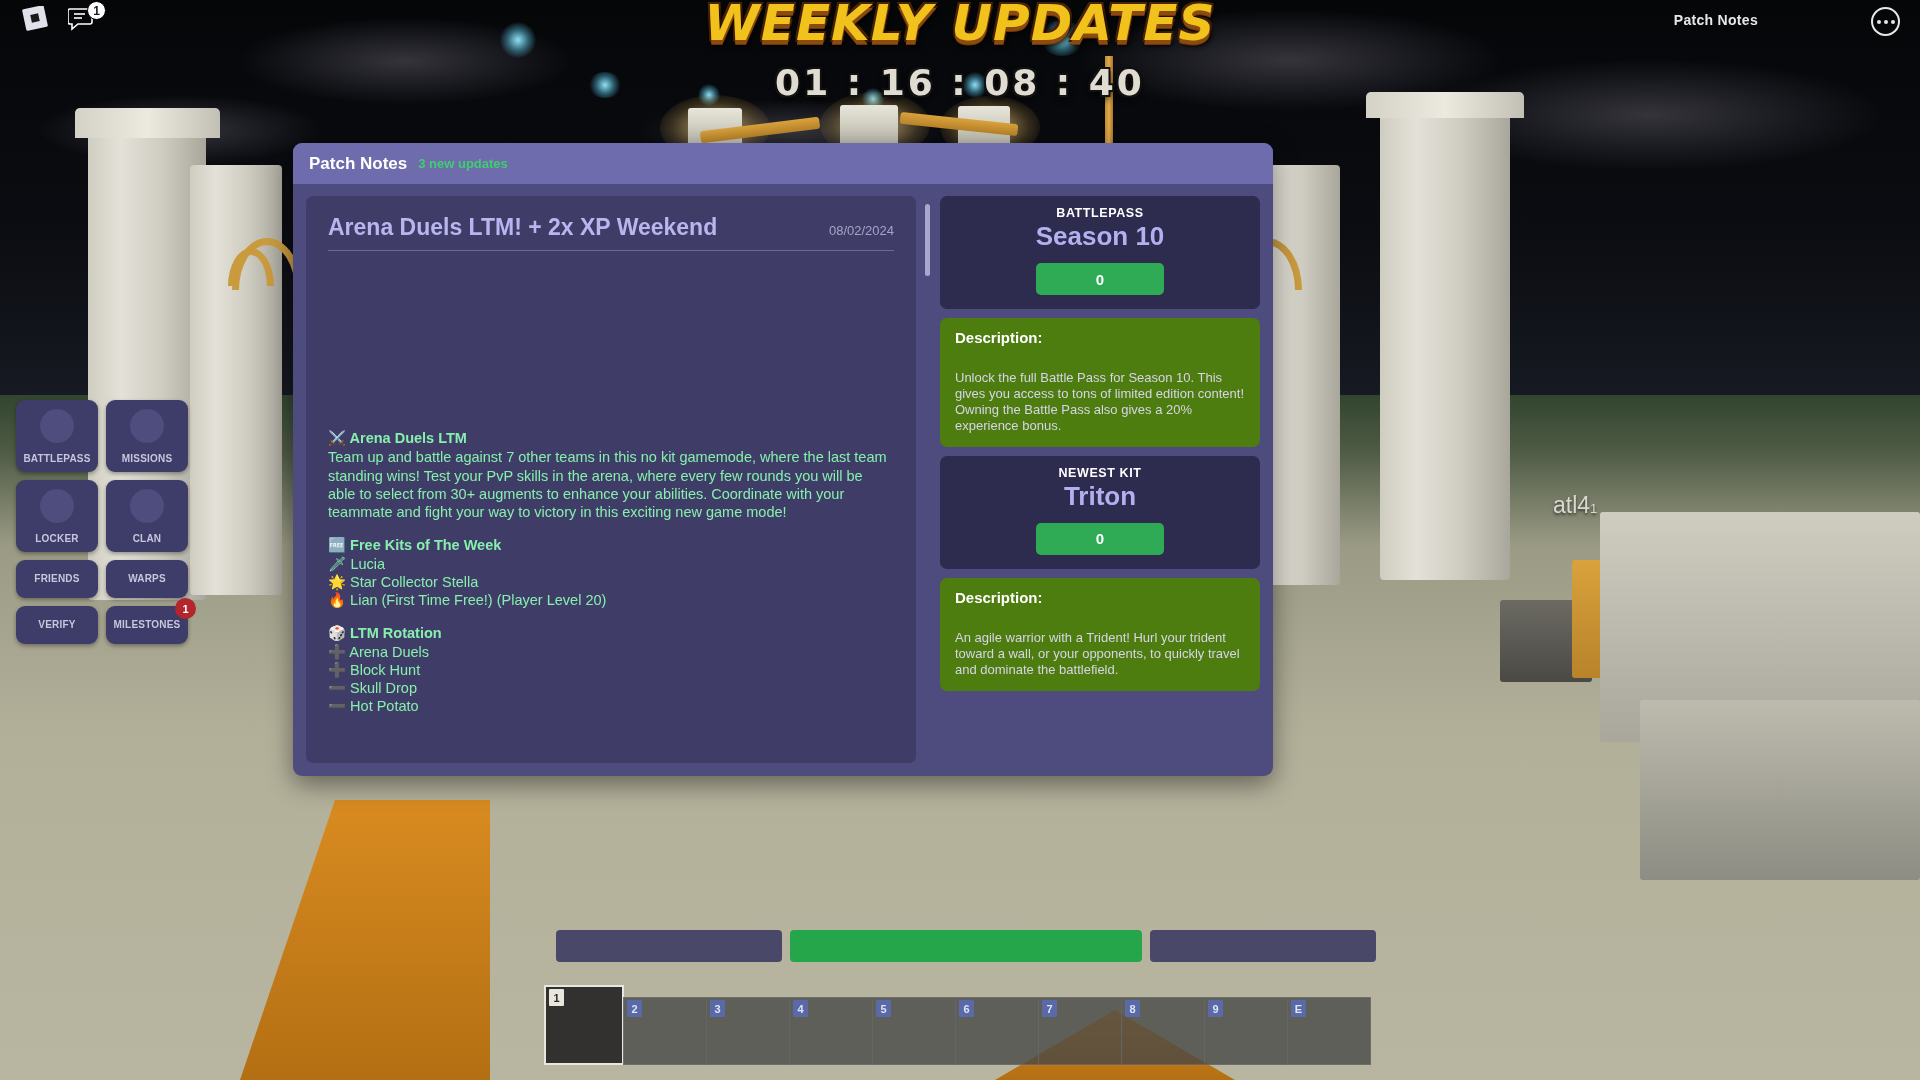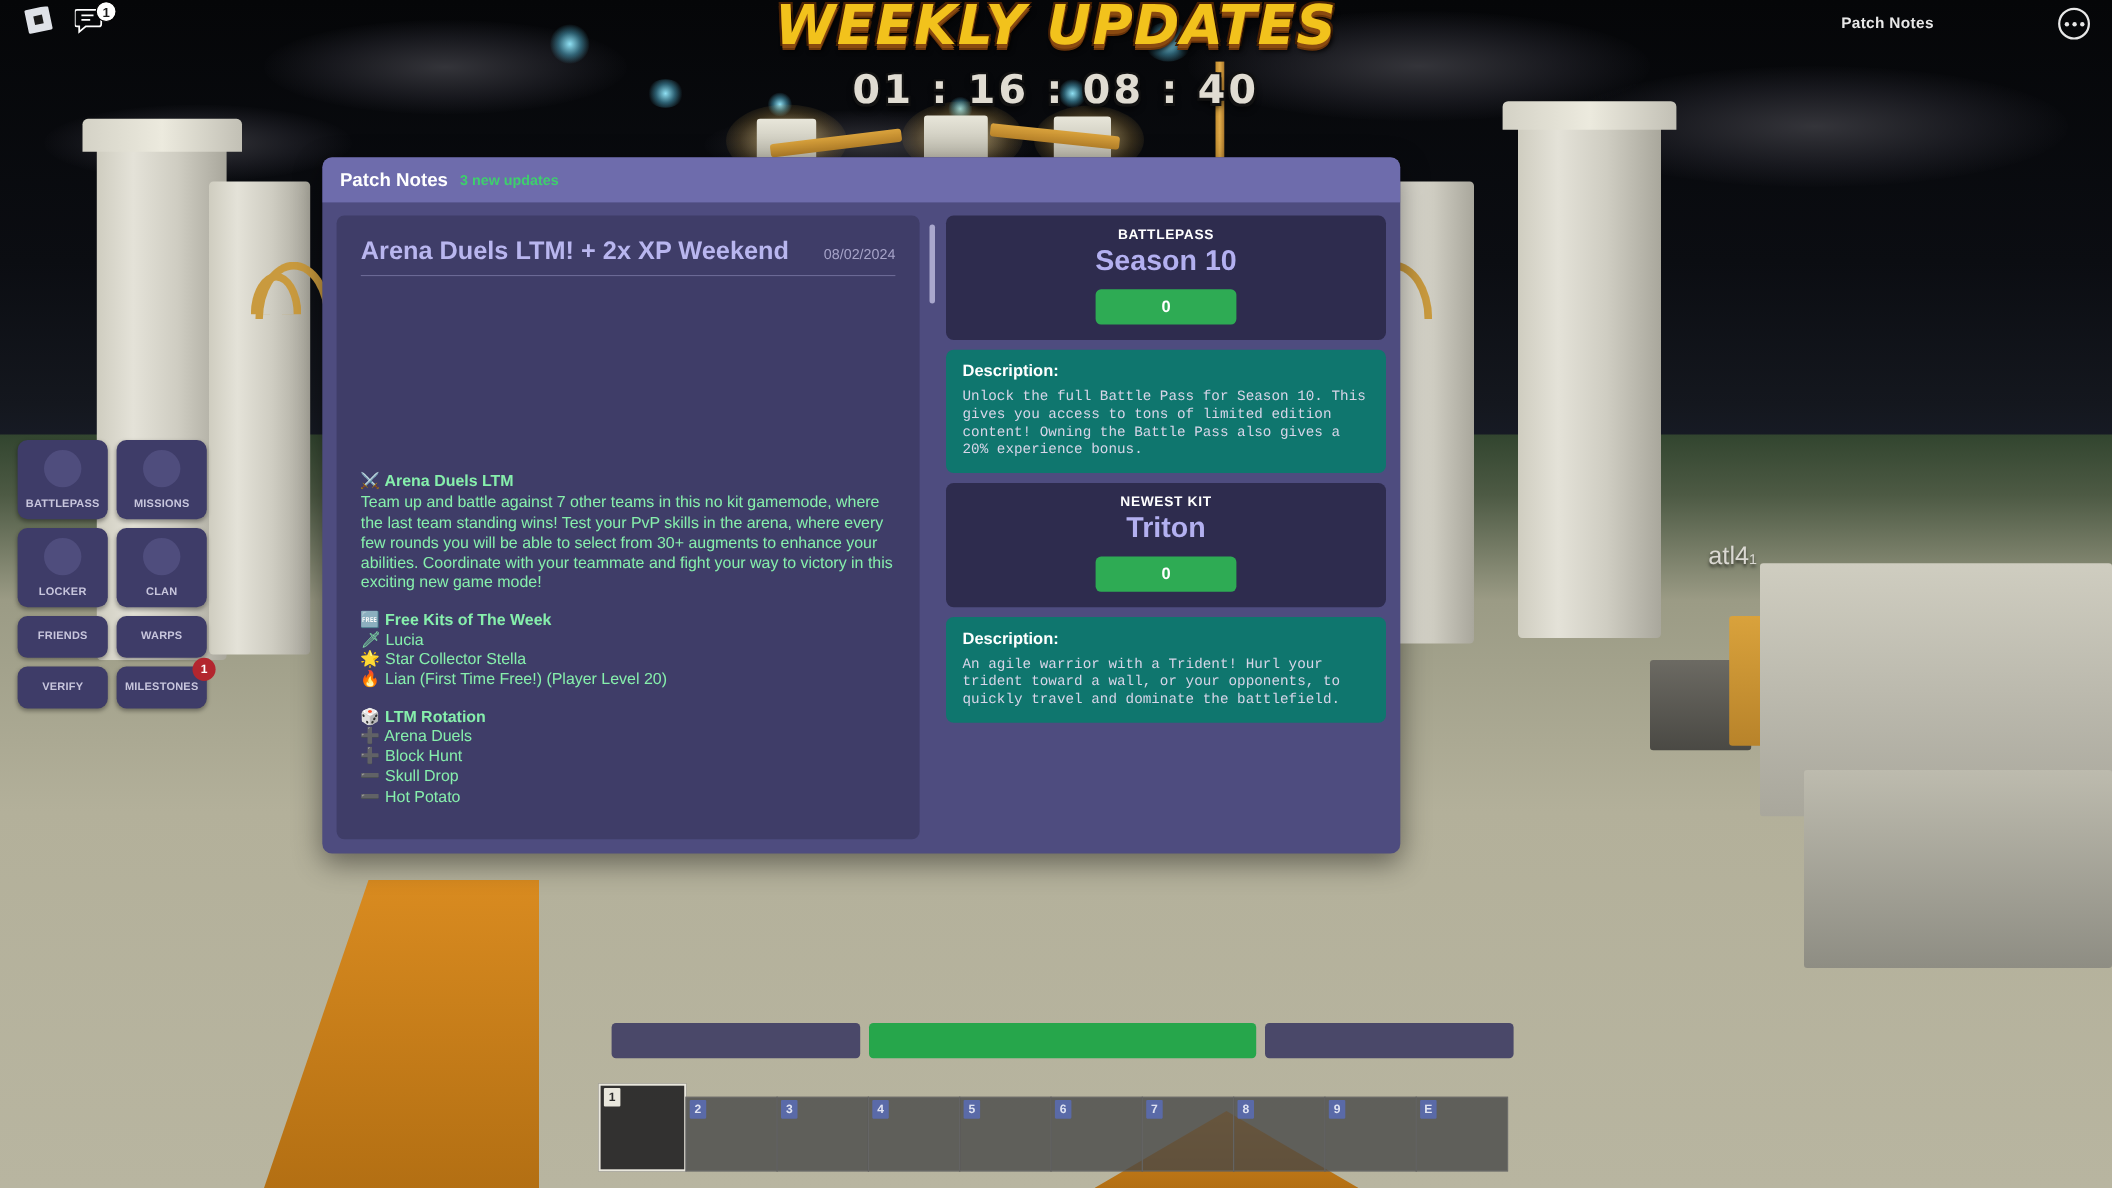--- a/index.html
+++ b/index.html
@@ -244,21 +244,21 @@
 
   .modal-body {
     flex: 1; display: flex;
     padding: 12px 13px 13px 13px;
     gap: 0;
     min-height: 0;
   }
 
   
   .article-col {
-    width: 530px; flex: none;
+    width: 610px; flex: none;
     background: #3f3d68;
     border-radius: 7px;
     padding: 18px 22px 0 22px;
     overflow: hidden;
     position: relative;
   }
   .article-head {
     display: flex; align-items: baseline; justify-content: space-between;
     padding-bottom: 9px;
     border-bottom: 1px solid #6b6995;
@@ -311,27 +311,27 @@
     margin: 11px auto 0 auto;
     width: 128px; height: 32px;
     background: #2eab54;
     border-radius: 5px;
     color: #ffffff; font-size: 15px; font-weight: bold;
     display: flex; align-items: center; justify-content: center;
     border: none; cursor: pointer;
     font-family: "Liberation Sans", sans-serif;
   }
   .desc-card {
-    background: #0f766e;
+    background: #4d7c0f;
     border-radius: 7px;
     padding: 11px 15px 13px 15px;
     flex: none;
   }
   .desc-title { color: #ffffff; font-size: 15px; font-weight: bold; }
-  .desc-text { color: #d7d5e8; font-size: 13px; line-height: 1.23; margin-top: 7px; font-family: Liberation Mono, monospace; }
+  .desc-text { color: #d7d5e8; font-size: 13px; line-height: 1.23; margin-top: 24px; }
 </style>
 </head>
 <body>
 
 <div id="screen">
 
   <div class="bg-sky"></div>
   <div class="bg-ground"></div>
 
   <div class="cloud" style="left:240px;top:18px;width:330px;height:86px;"></div>

